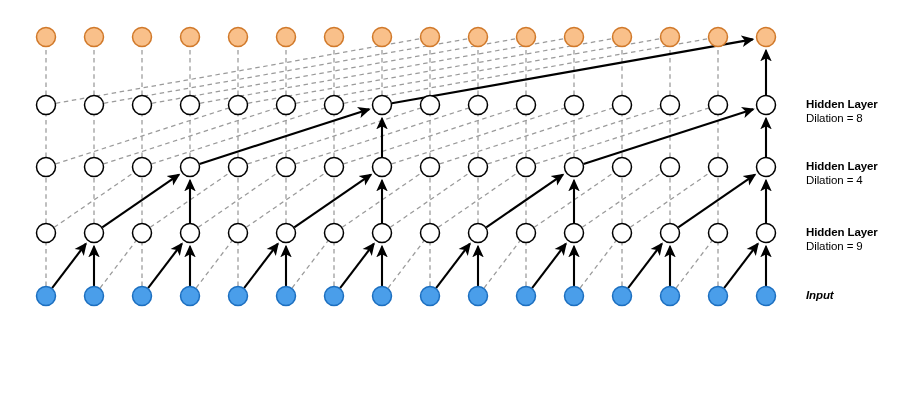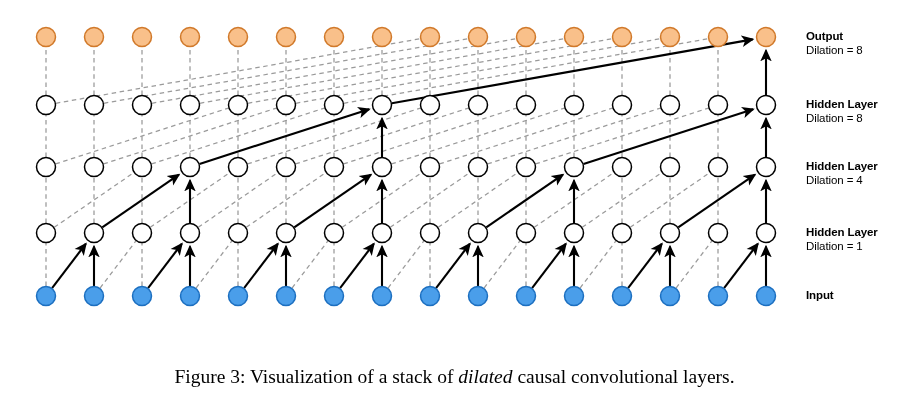--- a/index.html
+++ b/index.html
@@ -263,42 +263,35 @@
         <circle cx="478" cy="296" r="9.5" fill="#4a9eea" stroke="#1c6fc0" stroke-width="1.5"></circle>
         <circle cx="526" cy="296" r="9.5" fill="#4a9eea" stroke="#1c6fc0" stroke-width="1.5"></circle>
         <circle cx="574" cy="296" r="9.5" fill="#4a9eea" stroke="#1c6fc0" stroke-width="1.5"></circle>
         <circle cx="622" cy="296" r="9.5" fill="#4a9eea" stroke="#1c6fc0" stroke-width="1.5"></circle>
         <circle cx="670" cy="296" r="9.5" fill="#4a9eea" stroke="#1c6fc0" stroke-width="1.5"></circle>
         <circle cx="718" cy="296" r="9.5" fill="#4a9eea" stroke="#1c6fc0" stroke-width="1.5"></circle>
         <circle cx="766" cy="296" r="9.5" fill="#4a9eea" stroke="#1c6fc0" stroke-width="1.5"></circle>
       </g>
   </svg>
 
-  <div class="layer-label-block" style="left:806px; top:30px;">
-    <div class="layer-label-title">Output</div>
-    <div class="layer-label-sub">Dilation = 8</div>
-  </div>
 
   <div class="layer-label-block" style="left:806px; top:98px;">
     <div class="layer-label-title">Hidden Layer</div>
     <div class="layer-label-sub">Dilation = 8</div>
   </div>
 
   <div class="layer-label-block" style="left:806px; top:160px;">
     <div class="layer-label-title">Hidden Layer</div>
     <div class="layer-label-sub">Dilation = 4</div>
   </div>
 
   <div class="layer-label-block" style="left:806px; top:226px;">
     <div class="layer-label-title">Hidden Layer</div>
-    <div class="layer-label-sub">Dilation = 1</div>
-  </div>
-
-  <div class="layer-label-block" style="left:806px; top:289px;">
+    <div class="layer-label-sub">Dilation = 9</div>
+  </div>
+
+  <div class="layer-label-block" style="left:806px; top:289px;font-style:italic;">
     <div class="layer-label-title">Input</div>
     <div class="layer-label-sub"></div>
   </div>
 
-  <div id="figure-caption">
-    <span>Figure 3: Visualization of a stack of </span><span class="cap-italic">dilated</span><span> causal convolutional layers.</span>
-  </div>
 
 </div>
 
 </body></html>

